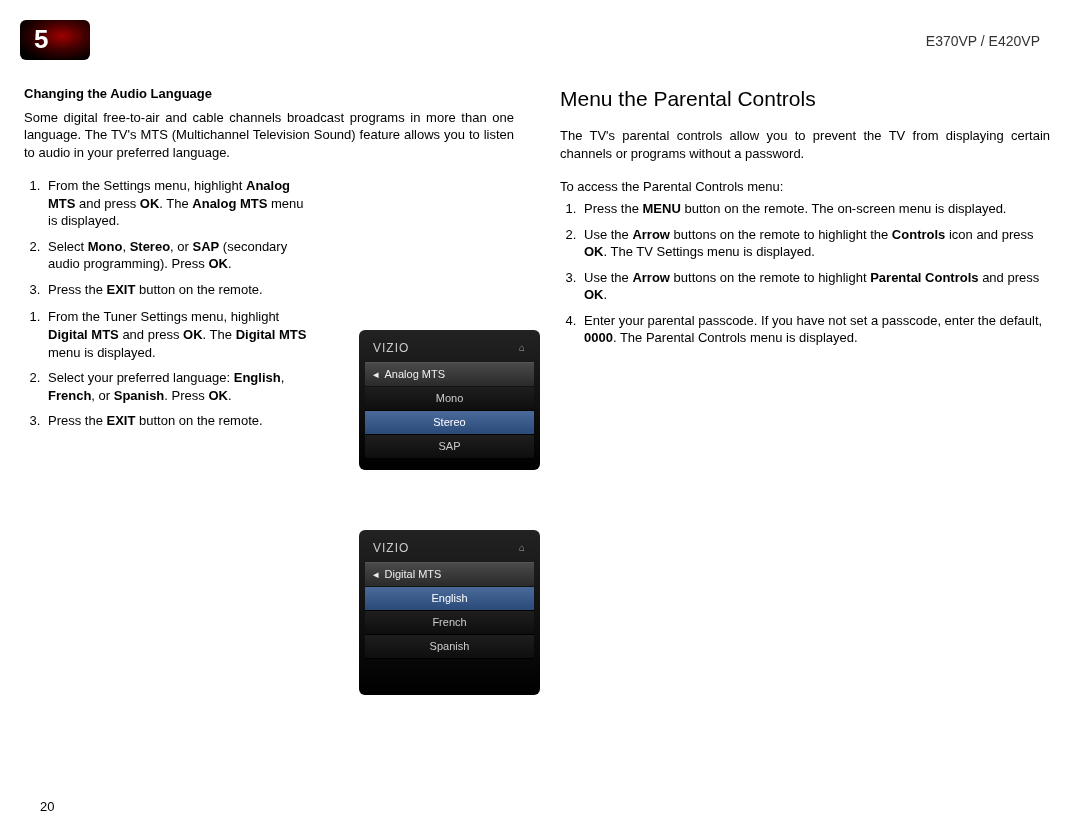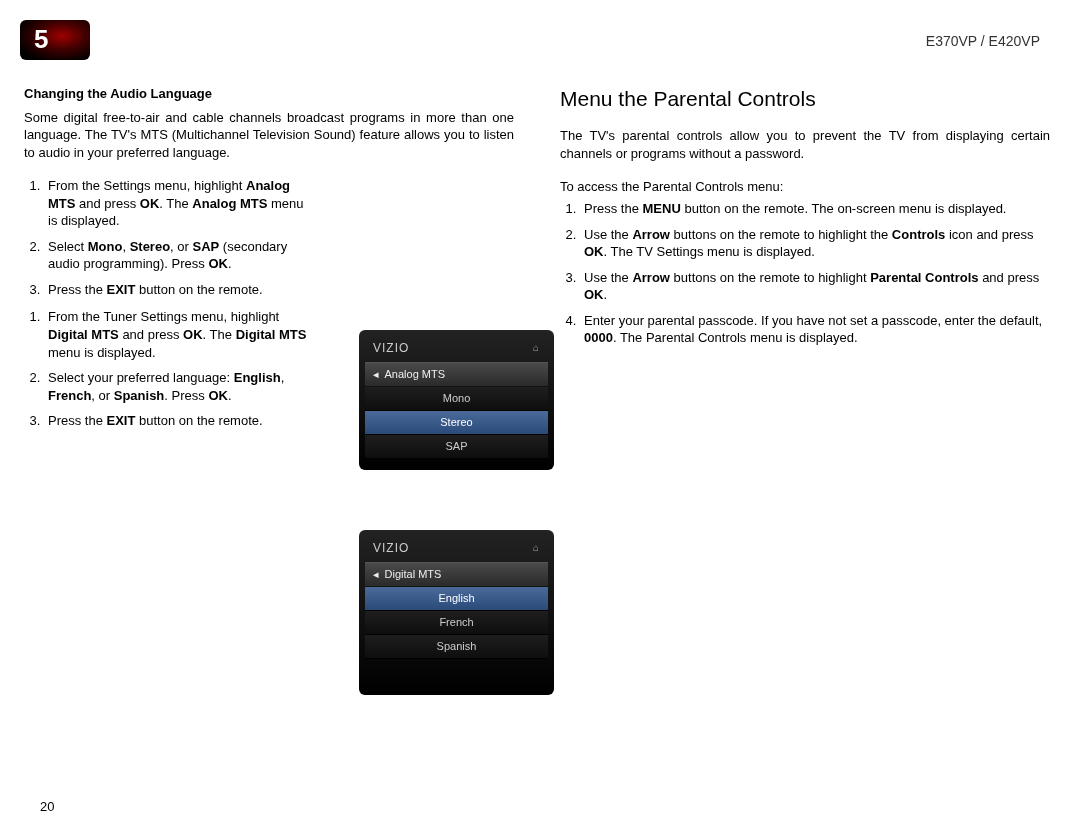--- a/index.html
+++ b/index.html
@@ -72,21 +72,21 @@
     width: 28px;
     height: 26px;
   }
   .tight { margin-bottom: 4px; }
   .left-text-block { width: 290px; }
   ol { padding-left: 20px; margin-bottom: 10px; }
   ol li { margin-bottom: 8px; padding-left: 4px; text-align: left; }
   .tv-screenshot {
     position: absolute;
     left: 335px;
-    width: 195px;
+    width: 181px;
     background: linear-gradient(#222 0%, #000 100%);
     border-radius: 6px;
     padding: 8px 6px 14px 6px;
     color: #ddd;
     font-size: 11px;
   }
   .tv1 { top: 245px; height: 140px; }
   .tv2 { top: 445px; height: 165px; }
   .tv-header {
     display: flex;

